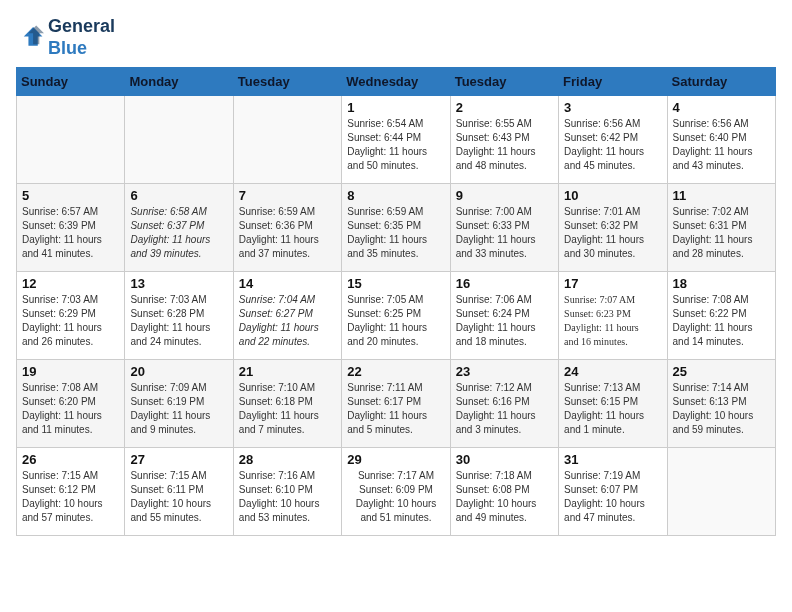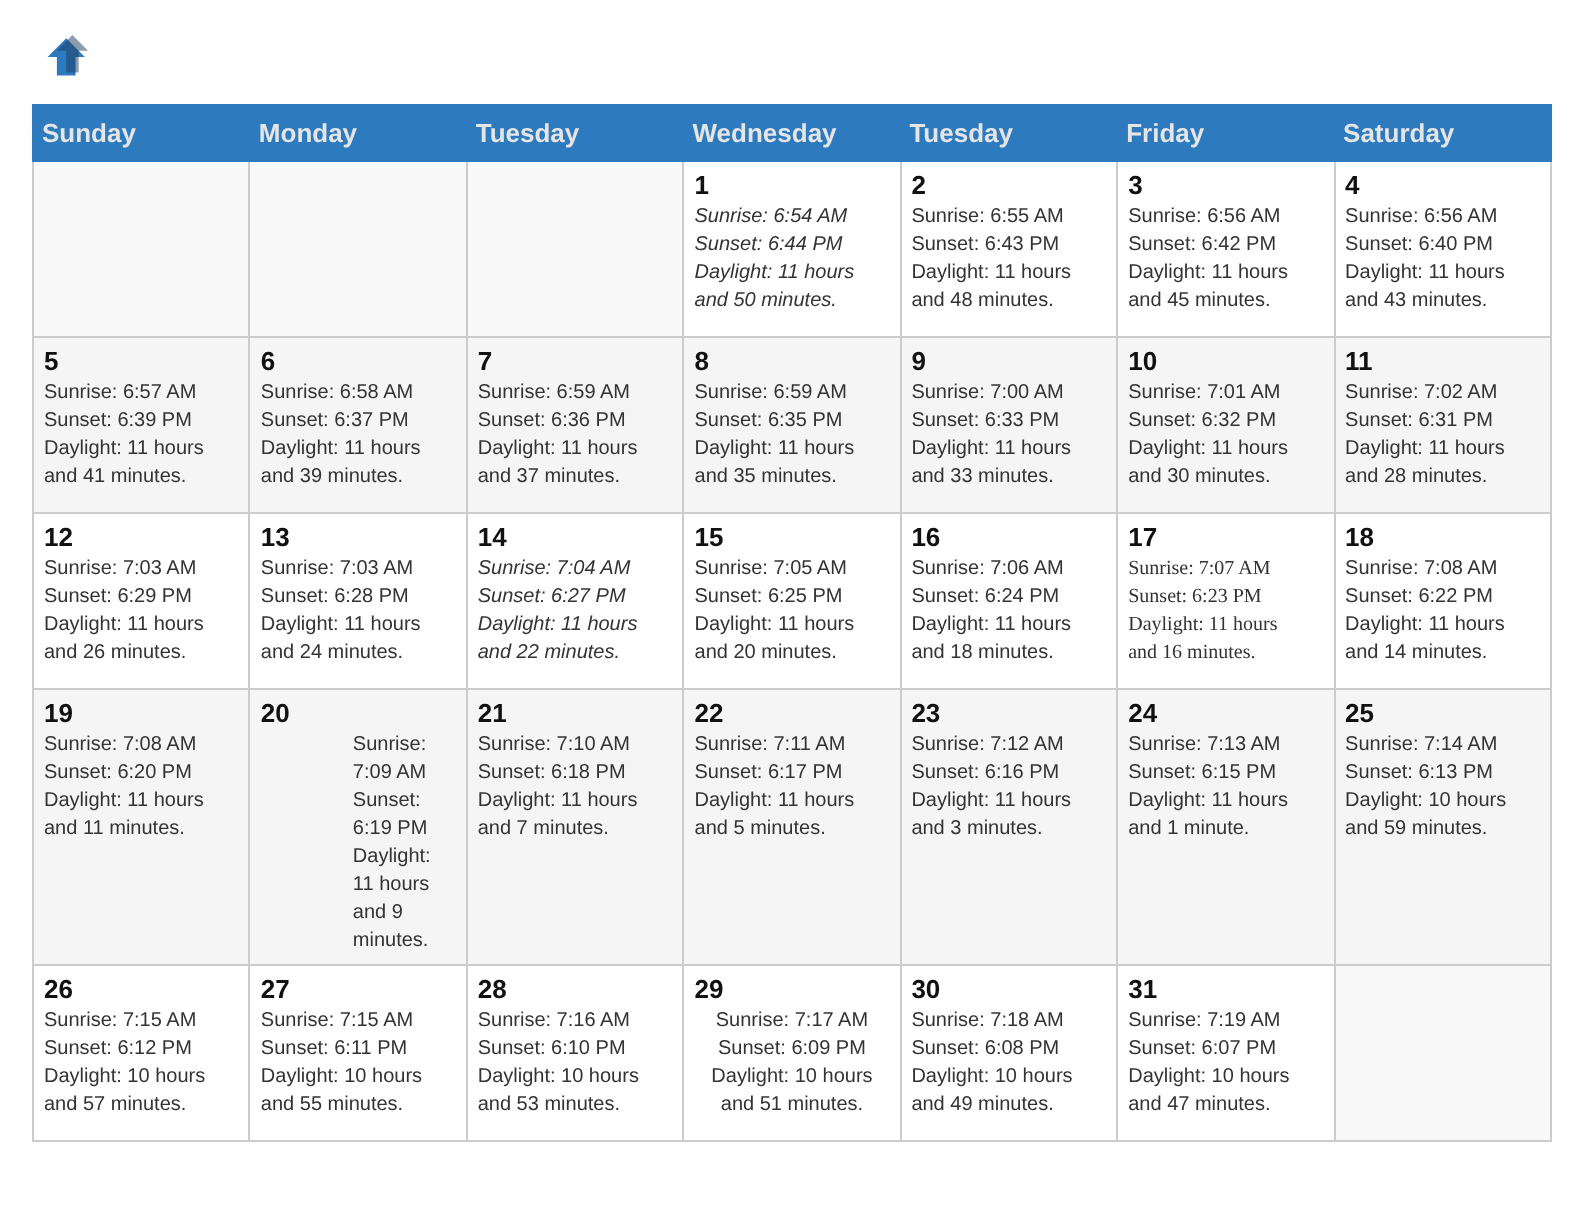--- a/index.html
+++ b/index.html
@@ -43,21 +43,21 @@
       font-size: 14px;
       color: #333;
     }
     .calendar {
       width: 100%;
       border-collapse: collapse;
       border: 1px solid #ccc;
     }
     .calendar th {
       background-color: #2e7abf;
-      color: #e5e5e5;
+      color: #0f172a;
       font-size: 13px;
       font-weight: bold;
       padding: 6px 4px;
       text-align: left;
       border: 1px solid #2e7abf;
     }
     .calendar td {
       border: 1px solid #ccc;
       vertical-align: top;
       padding: 4px 5px;
@@ -88,20 +88,24 @@
   </style>
 </head>
 <body>
 
 <div class="header">
   <div class="logo">
     <svg class="logo-icon" viewBox="0 0 36 36">
       <polygon points="22,4 34,16 28,16 28,28 16,28 16,16 10,16" fill="#2e7abf"></polygon>
       <polygon points="26,2 36,12 30,12 30,26 22,26 22,12 16,12" fill="#1a3a5c" opacity="0.5"></polygon>
     </svg>
+    <div class="logo-text">
+      <div>General</div>
+      <div style="color:#2e7abf;">Blue</div>
+    </div>
   </div>
   <div class="title-block">
     <div class="month-title"></div>
     <div class="location"></div>
   </div>
 </div>
 
 <table class="calendar">
   <thead>
     <tr>
@@ -114,21 +118,21 @@
         <th>Saturday</th>
       </tr>
   </thead>
   <tbody id="calendar-body">
   <tr>
         <td class="empty-cell"></td>
         <td class="empty-cell"></td>
         <td class="empty-cell"></td>
         <td>
           <span class="day-number">1</span>
-          <div class="day-info" style="white-space: pre-line; font-style: italic;">Sunrise: 6:54 AM
+          <div class="day-info" style="white-space: pre-line;">Sunrise: 6:54 AM
 Sunset: 6:44 PM
 Daylight: 11 hours
 and 50 minutes.</div>
         </td>
         <td>
           <span class="day-number">2</span>
           <div class="day-info" style="white-space: pre-line;">Sunrise: 6:55 AM
 Sunset: 6:43 PM
 Daylight: 11 hours
 and 48 minutes.</div>
@@ -151,21 +155,21 @@
       <tr>
         <td>
           <span class="day-number">5</span>
           <div class="day-info" style="white-space: pre-line;">Sunrise: 6:57 AM
 Sunset: 6:39 PM
 Daylight: 11 hours
 and 41 minutes.</div>
         </td>
         <td>
           <span class="day-number">6</span>
-          <div class="day-info" style="white-space: pre-line;">Sunrise: 6:58 AM
+          <div class="day-info" style="white-space: pre-line; font-style: italic;">Sunrise: 6:58 AM
 Sunset: 6:37 PM
 Daylight: 11 hours
 and 39 minutes.</div>
         </td>
         <td>
           <span class="day-number">7</span>
           <div class="day-info" style="white-space: pre-line;">Sunrise: 6:59 AM
 Sunset: 6:36 PM
 Daylight: 11 hours
 and 37 minutes.</div>
@@ -253,21 +257,21 @@
       <tr>
         <td>
           <span class="day-number">19</span>
           <div class="day-info" style="white-space: pre-line;">Sunrise: 7:08 AM
 Sunset: 6:20 PM
 Daylight: 11 hours
 and 11 minutes.</div>
         </td>
         <td>
           <span class="day-number">20</span>
-          <div class="day-info" style="white-space: pre-line; margin-left: 46px;">Sunrise: 7:09 AM
+          <div class="day-info" style="white-space: pre-line;">Sunrise: 7:09 AM
 Sunset: 6:19 PM
 Daylight: 11 hours
 and 9 minutes.</div>
         </td>
         <td>
           <span class="day-number">21</span>
           <div class="day-info" style="white-space: pre-line;">Sunrise: 7:10 AM
 Sunset: 6:18 PM
 Daylight: 11 hours
 and 7 minutes.</div>

